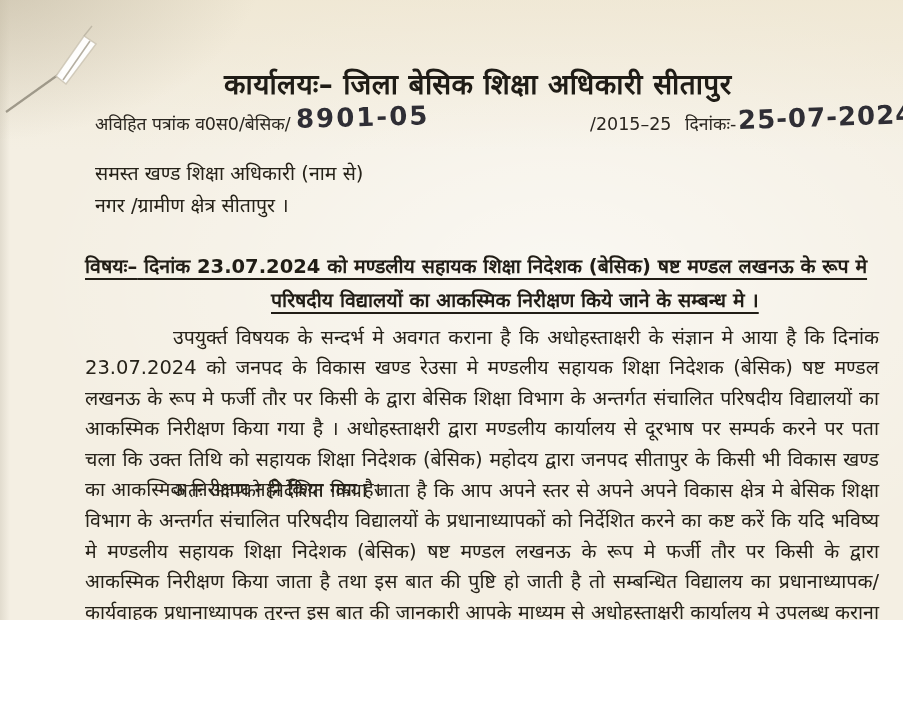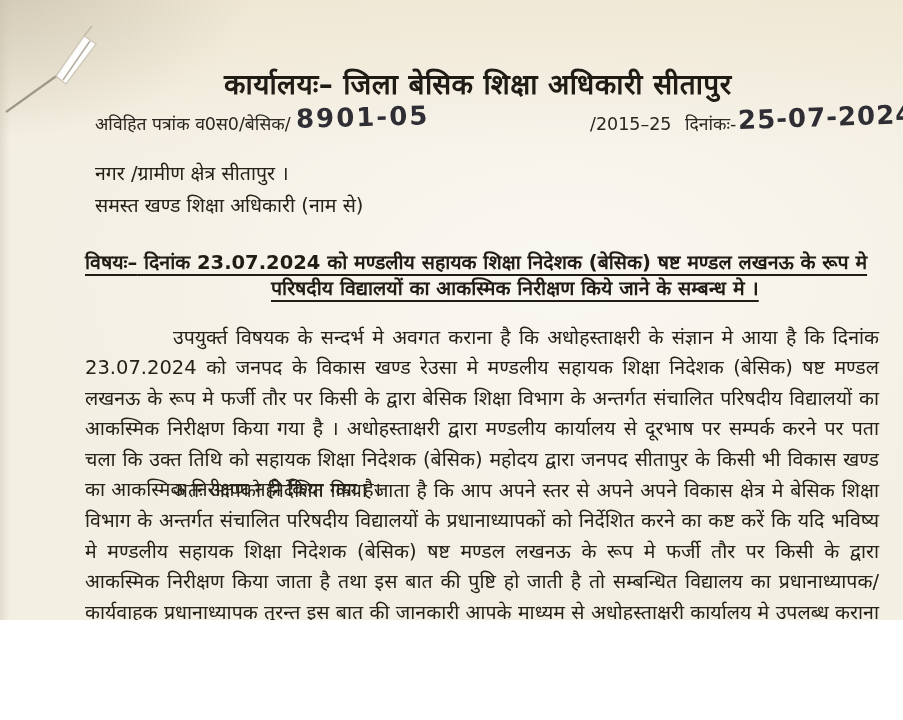--- a/index.html
+++ b/index.html
@@ -26,21 +26,21 @@
   .ref-right { left:590px; top:106px; font-size:17.5px; white-space:nowrap; color:#2a2620; }
   .handwrit {
     display:inline-block; font-size:26px; color:#2f2e35;
     transform:rotate(-1.5deg); letter-spacing:2px;
     position:relative; top:-4px; margin-left:5px; font-weight:bold;
   }
   .handwrit.date { transform:rotate(-2deg); letter-spacing:1px; margin-left:2px; }
   .addressee { left:95px; top:158px; font-size:19.5px; line-height:32px; color:#262219; }
   .subject {
     left:85px; top:230px; width:802px; font-size:19.5px; font-weight:bold;
-    line-height:26px; color:#211d16;
+    line-height:34px; color:#211d16;
     padding-left:186px; text-indent:-186px; box-sizing:border-box;
     text-decoration:underline; text-underline-offset:5px; text-decoration-thickness:1.5px;
   }
   .para {
     left:85px; width:794px; font-size:19.5px; line-height:30.5px;
     text-align:justify; text-indent:88px; color:#262219;
   }
   .para1 { top:303px; }
   .para2 { top:456px; }
   .sig-wrap { left:628px; top:632px; width:260px; text-align:center;text-decoration:underline; }
@@ -69,22 +69,22 @@
 
   <div class="abs ref-left">
     <span>अविहित पत्रांक व0स0/बेसिक/</span><span class="handwrit">8901-05</span>
   </div>
   <div class="abs ref-right">
     <span>/2015–25</span>
     <span style="margin-left:8px;">दिनांकः-</span><span class="handwrit date">25-07-2024</span>
   </div>
 
   <div class="abs addressee">
+    <div>समस्त खण्ड शिक्षा अधिकारी (नाम से)</div>
     <div>नगर /ग्रामीण क्षेत्र सीतापुर ।</div>
-    <div>समस्त खण्ड शिक्षा अधिकारी (नाम से)</div>
   </div>
 
   <p class="abs subject"><span>विषयः–</span>&nbsp;<span>दिनांक 23.07.2024 को मण्डलीय सहायक शिक्षा निदेशक (बेसिक) षष्ट मण्डल लखनऊ के रूप मे परिषदीय विद्यालयों का आकस्मिक निरीक्षण किये जाने के सम्बन्ध मे ।</span></p>
 
   <p class="abs para para1">उपयुर्क्त विषयक के सन्दर्भ मे अवगत कराना है कि अधोहस्ताक्षरी के संज्ञान मे आया है कि दिनांक 23.07.2024 को जनपद के विकास खण्ड रेउसा मे मण्डलीय सहायक शिक्षा निदेशक (बेसिक) षष्ट मण्डल लखनऊ के रूप मे फर्जी तौर पर किसी के द्वारा बेसिक शिक्षा विभाग के अन्तर्गत संचालित परिषदीय विद्यालयों का आकस्मिक निरीक्षण किया गया है । अधोहस्ताक्षरी द्वारा मण्डलीय कार्यालय से दूरभाष पर सम्पर्क करने पर पता चला कि उक्त तिथि को सहायक शिक्षा निदेशक (बेसिक) महोदय द्वारा जनपद सीतापुर के किसी भी विकास खण्ड का आकस्मिक निरीक्षण नही किया गया है।</p>
   <p class="abs para para2">अतः आपको निर्देशित किया जाता है कि आप अपने स्तर से अपने अपने विकास क्षेत्र मे बेसिक शिक्षा विभाग के अन्तर्गत संचालित परिषदीय विद्यालयों के प्रधानाध्यापकों को निर्देशित करने का कष्ट करें कि यदि भविष्य मे मण्डलीय सहायक शिक्षा निदेशक (बेसिक) षष्ट मण्डल लखनऊ के रूप मे फर्जी तौर पर किसी के द्वारा आकस्मिक निरीक्षण किया जाता है तथा इस बात की पुष्टि हो जाती है तो सम्बन्धित विद्यालय का प्रधानाध्यापक/कार्यवाहक प्रधानाध्यापक तुरन्त इस बात की जानकारी आपके माध्यम से अधोहस्ताक्षरी कार्यालय मे उपलब्ध कराना सुनिश्चित करे ताकि इस प्रकार मण्डलीय सहायक शिक्षा निदेशक (बेसिक) षष्ट मण्डल लखनऊ के रूप मे फर्जी तौर पर किये गये आकस्मिक निरीक्षण के सम्बन्ध मे उसके विरूद्ध धोखा धड़ी का मामला दर्ज कराते हुए प्रथम सूचना रिपोर्ट सम्बन्धित थाने मे दर्ज करायी जा सके।</p>
 
   <div class="abs sig-wrap">
     <svg class="sig-svg" width="80" height="56" viewBox="0 0 80 56">
       <path d="M14,30 C10,18 22,8 32,10 C44,12 40,24 28,24 C16,24 14,14 26,12 C40,9 52,6 58,10 C64,14 54,20 48,24 C42,28 46,36 52,30 M44,22 C46,32 42,44 36,54" fill="none" stroke="#2b3f9d" stroke-width="2.4" stroke-linecap="round"></path>

